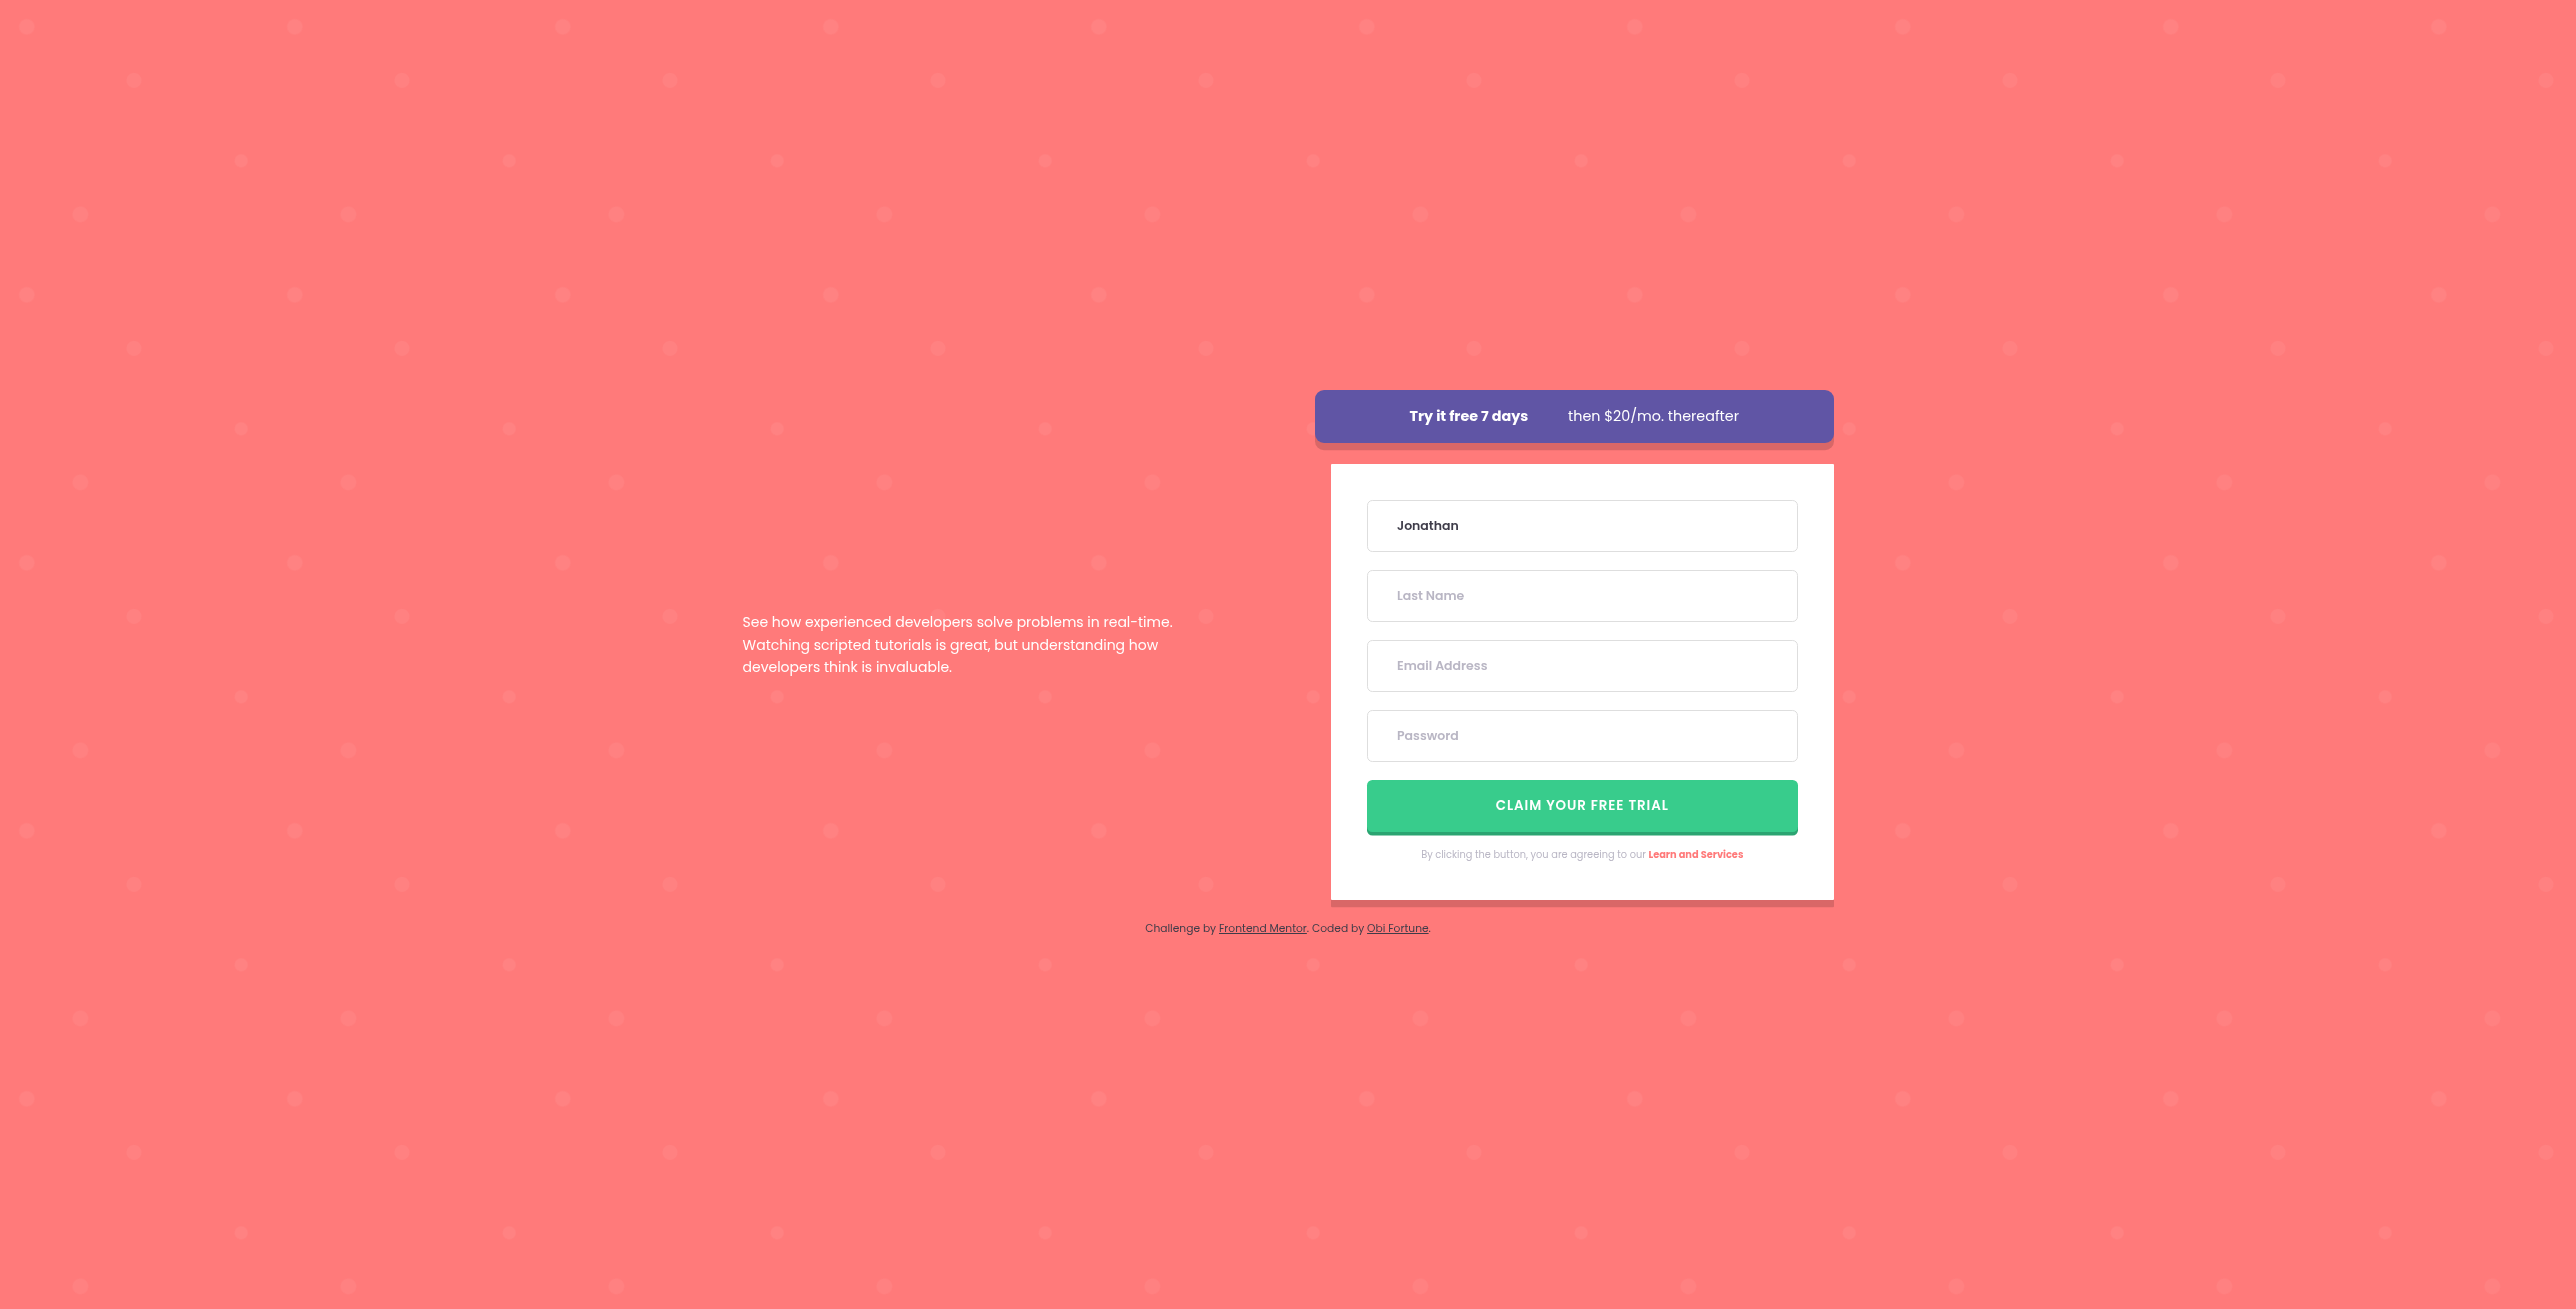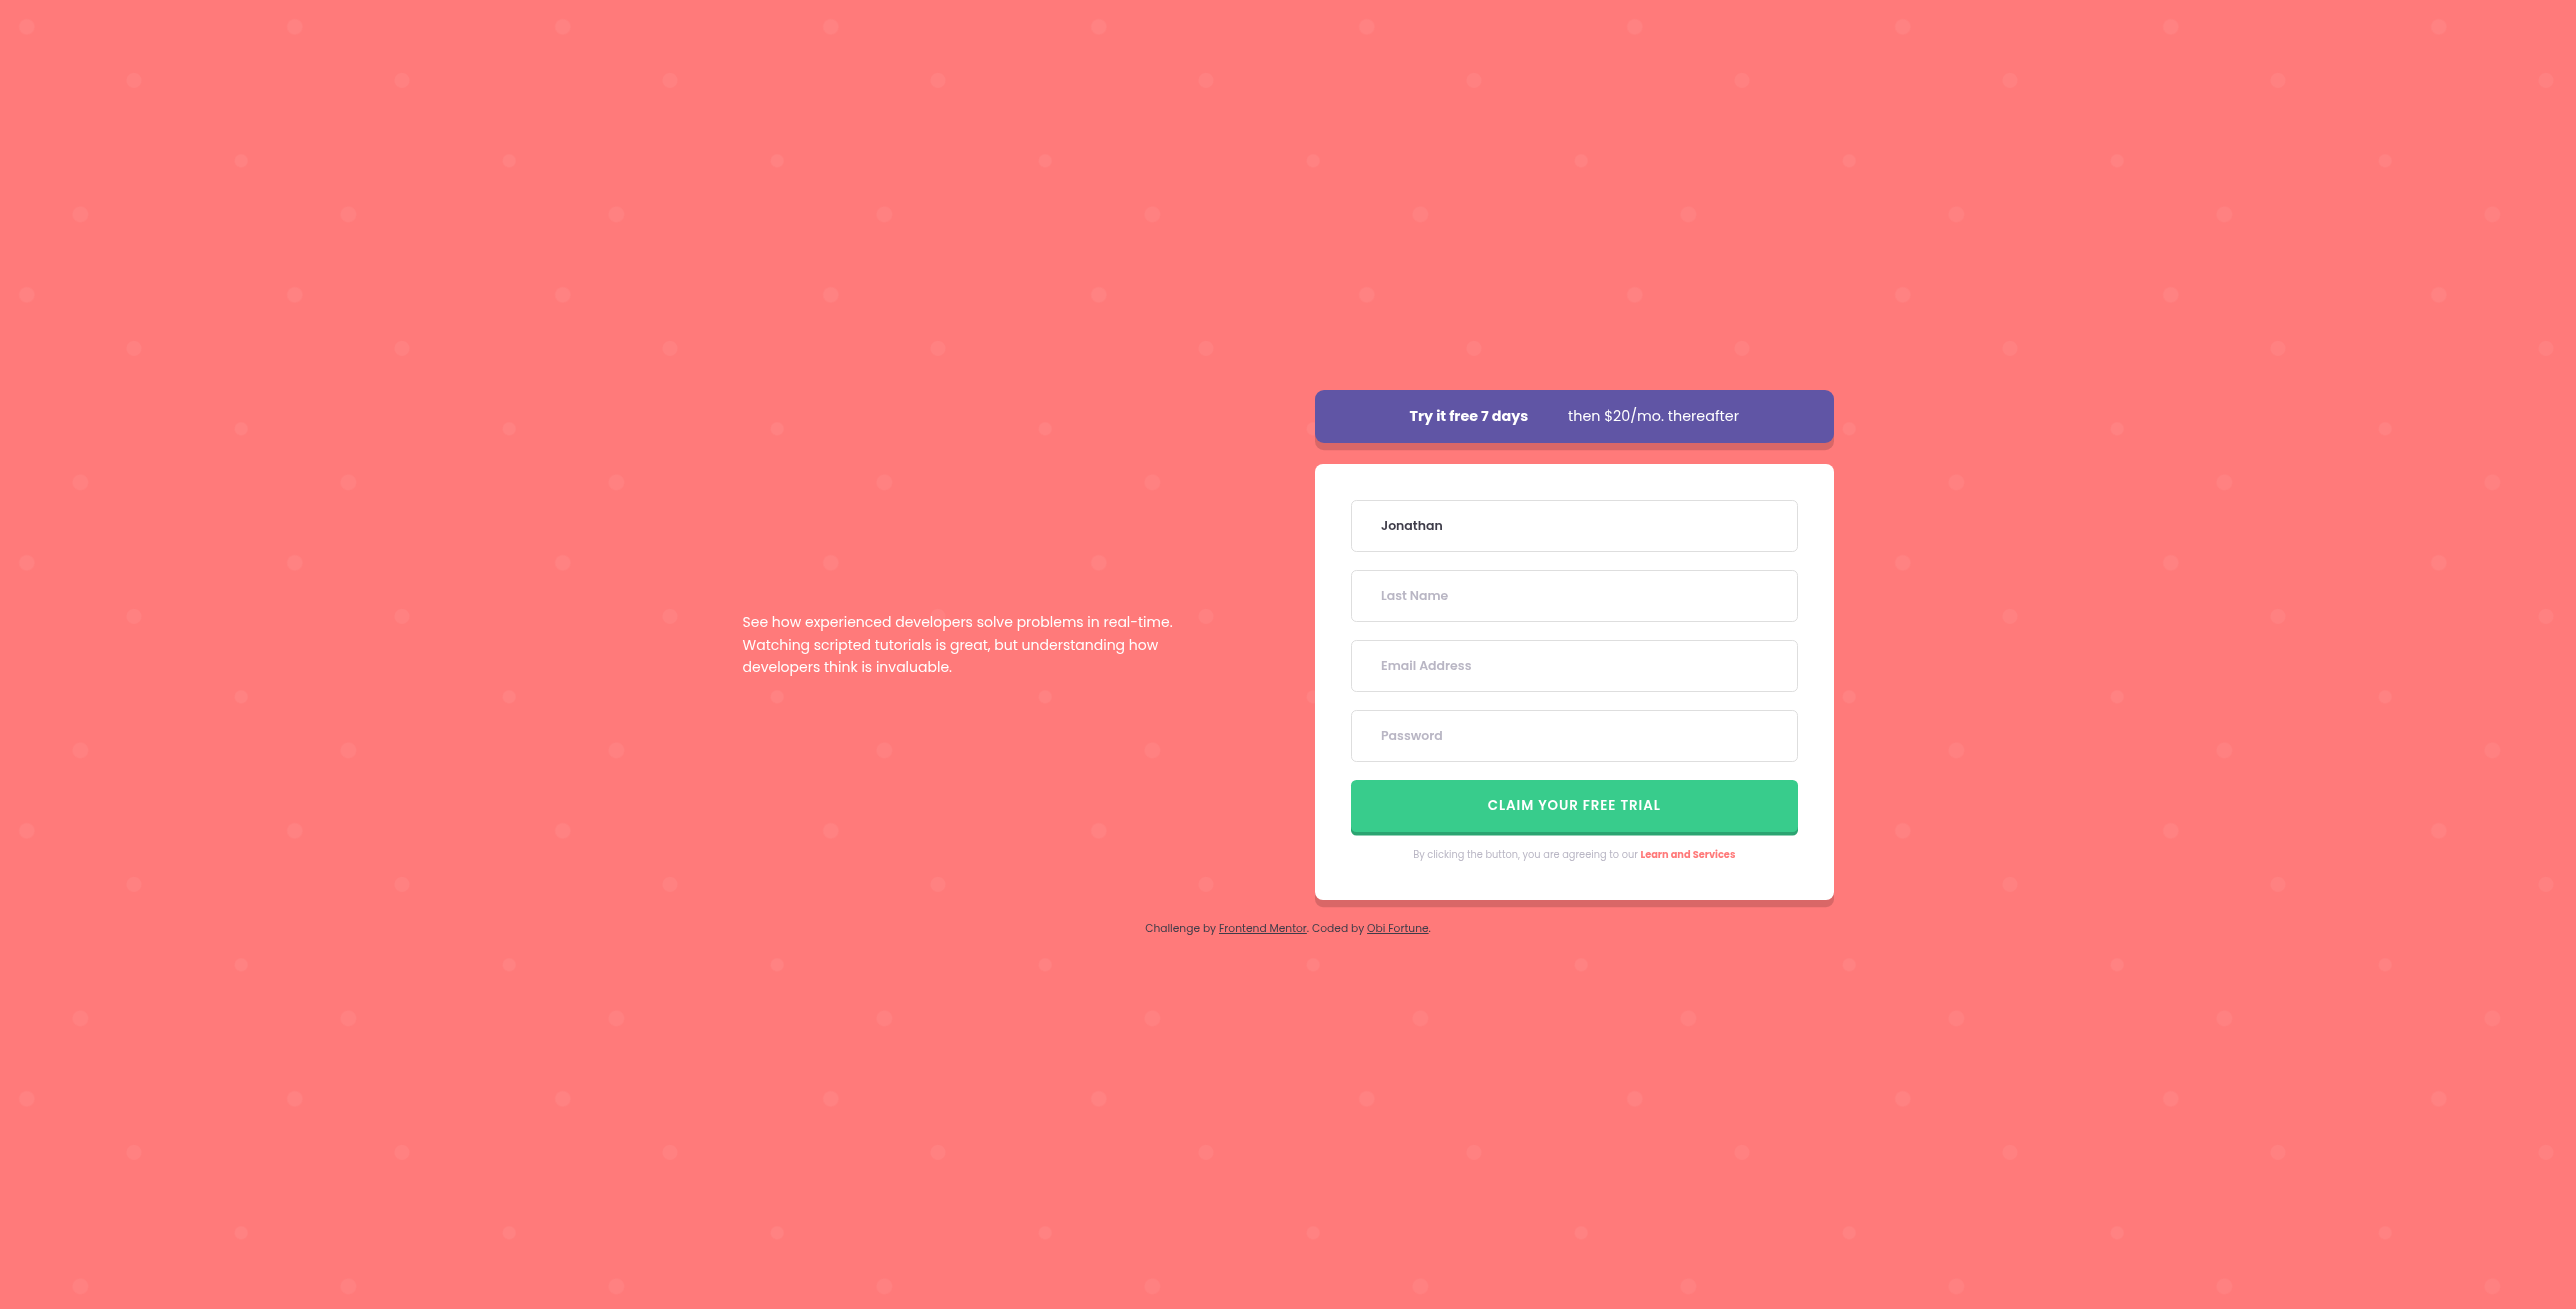--- a/index.html
+++ b/index.html
@@ -73,23 +73,24 @@
       font-weight: 700;
     }
 
     .trial-banner .light {
       font-weight: 400;
       margin-left: 36px;
     }
 
     .form-card {
       background-color: #fff;
-      border-radius: 8px;
+      border-radius: 1px;
       padding: 36px;
       box-shadow: 0 7.2px 0 0 rgba(0,0,0,0.15);
+      margin-left: 16px;
     }
 
     .form-input {
       width: 100%;
       padding: 16px 29px;
       border: 0.9px solid #dedede;
       border-radius: 5.4px;
       font-size: 12.5px;
       font-weight: 600;
       color: #3e3c49;

